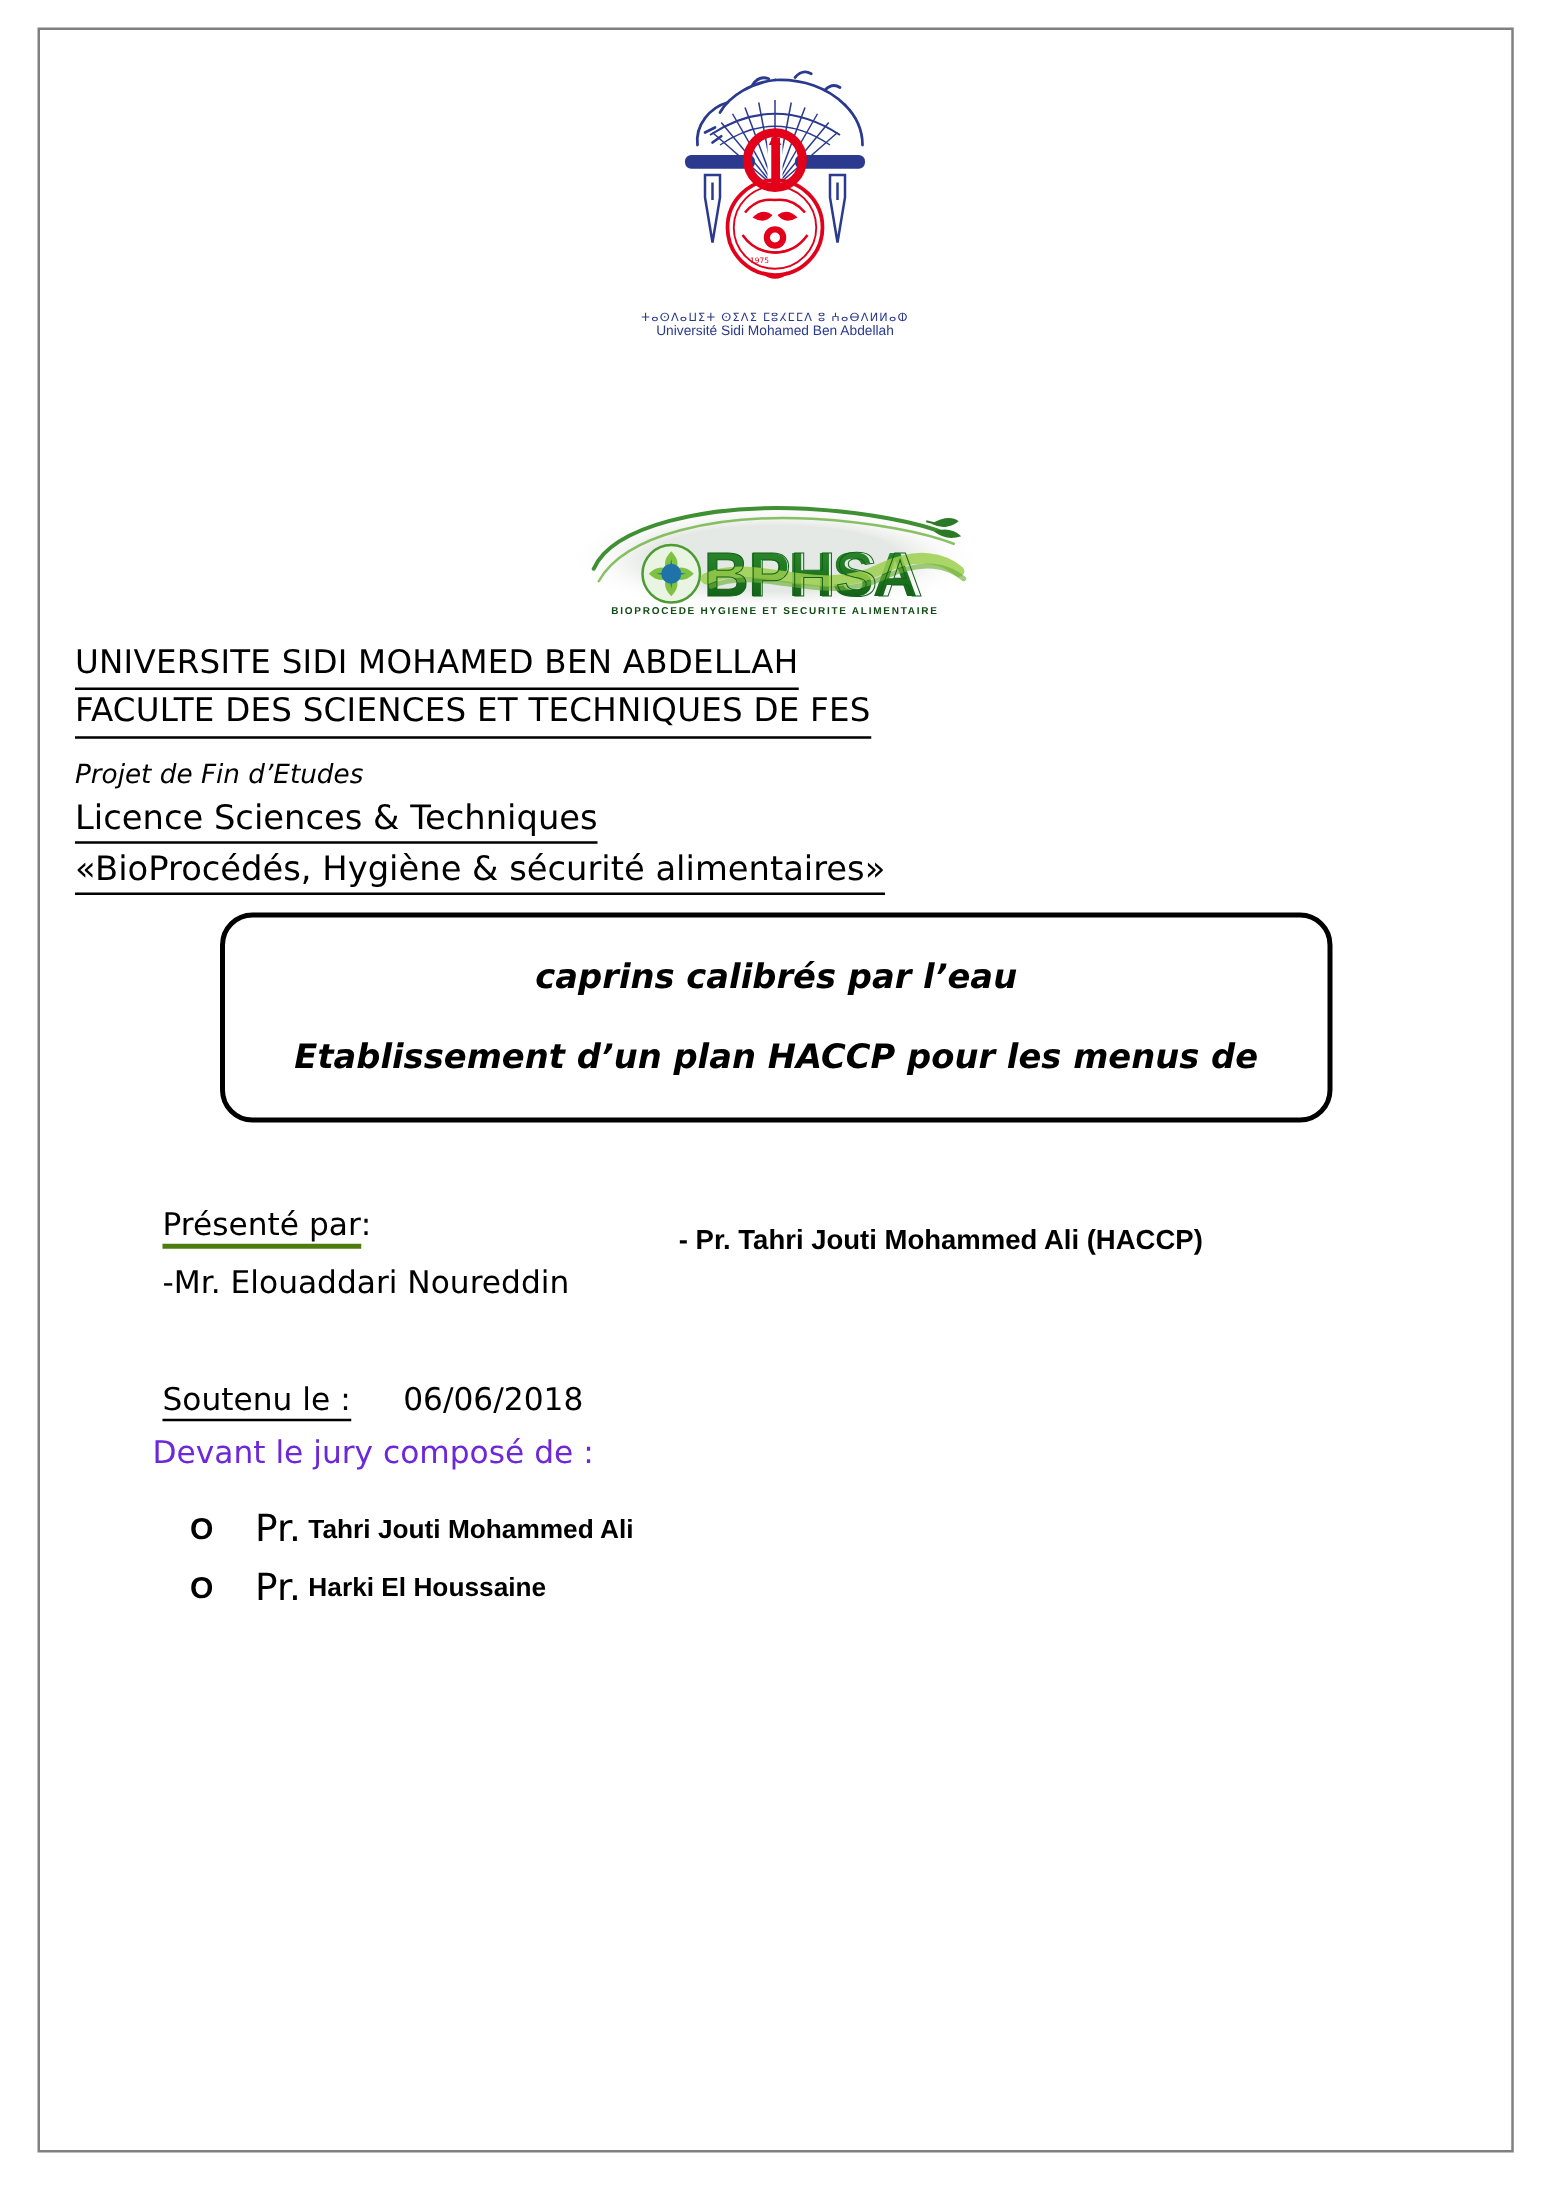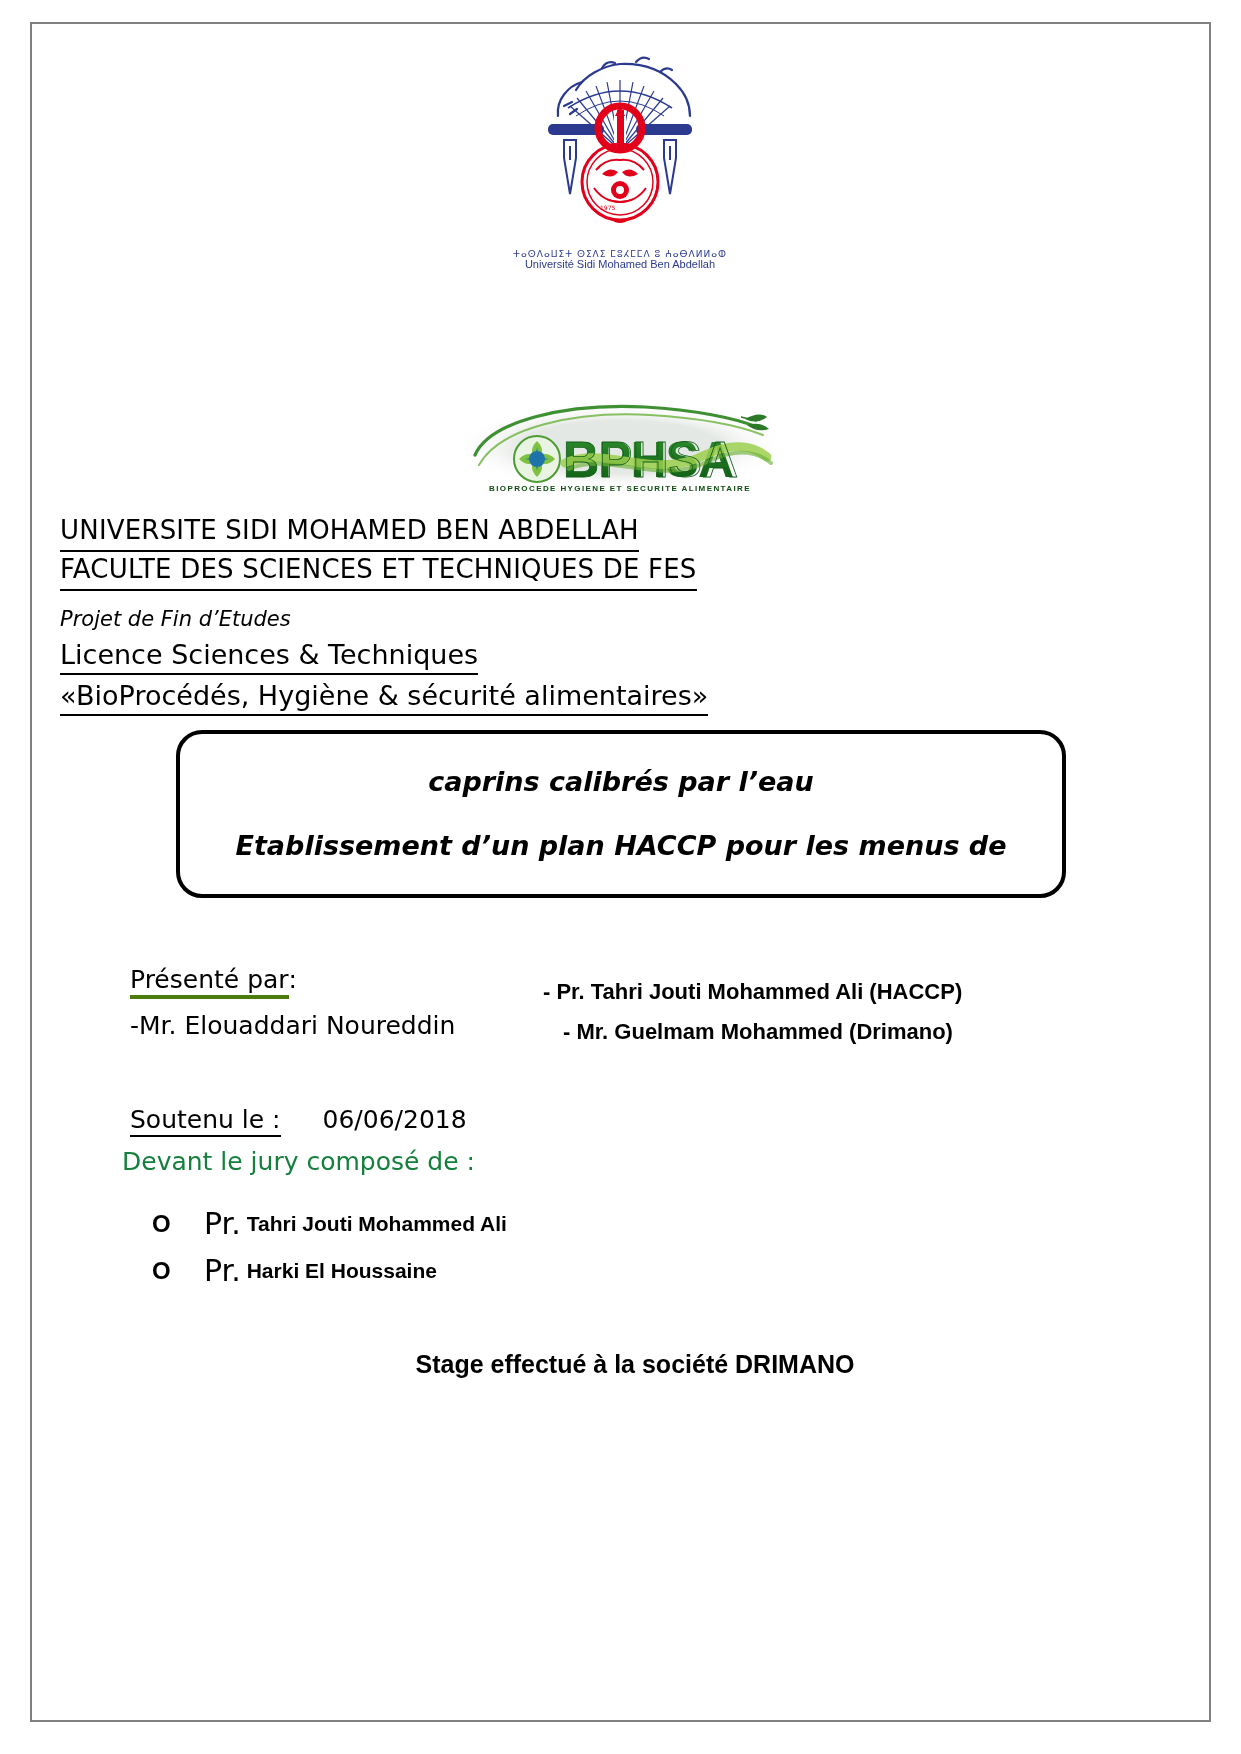--- a/index.html
+++ b/index.html
@@ -218,21 +218,21 @@
   }
   .sout-label {
     display: inline-block;
     border-bottom: 2px solid #000;
     padding-bottom: 1px;
   }
   .sout-date { margin-left: 42px; }
   .jury-intro {
     font-family: "DejaVu Sans", sans-serif;
     font-size: 25px;
-    color: #15803d;
+    color: #6d28d9;
     margin-top: 10px;
     margin-left: -8px;
     white-space: nowrap;
   }
   .jury-list {
     margin-top: 30px;
     margin-left: 22px;
   }
   .jury-item {
     display: flex;
@@ -444,21 +444,20 @@
 
     <div class="people">
       <div class="col-left">
         <div class="lbl-head">
           <span class="u">Présenté par </span><span>:</span>
         </div>
         <div class="presenter">-Mr. Elouaddari Noureddin</div>
       </div>
       <div class="col-right">
         <div class="supervisor indent1">- Pr. Tahri Jouti Mohammed Ali (HACCP)</div>
-        <div class="supervisor indent2">- Mr. Guelmam Mohammed (Drimano)</div>
       </div>
     </div>
 
     <div class="defense">
       <div class="sout-row">
         <span class="sout-label">Soutenu le :</span>
         <span class="sout-date">06/06/2018</span>
       </div>
       <div class="jury-intro">Devant le jury composé de :</div>
       <div class="jury-list">
@@ -468,18 +467,15 @@
           <span class="jury-name">Tahri Jouti Mohammed Ali</span>
         </div>
         <div class="jury-item">
           <span class="jury-bullet">O</span>
           <span class="jury-prefix">Pr.</span>
           <span class="jury-name">Harki El Houssaine</span>
         </div>
       </div>
     </div>
 
-    <div class="footer">
-      <span class="footer-text">Stage effectué à la société DRIMANO</span>
-    </div>
 
   </div>
 </div>
 
 </body></html>

